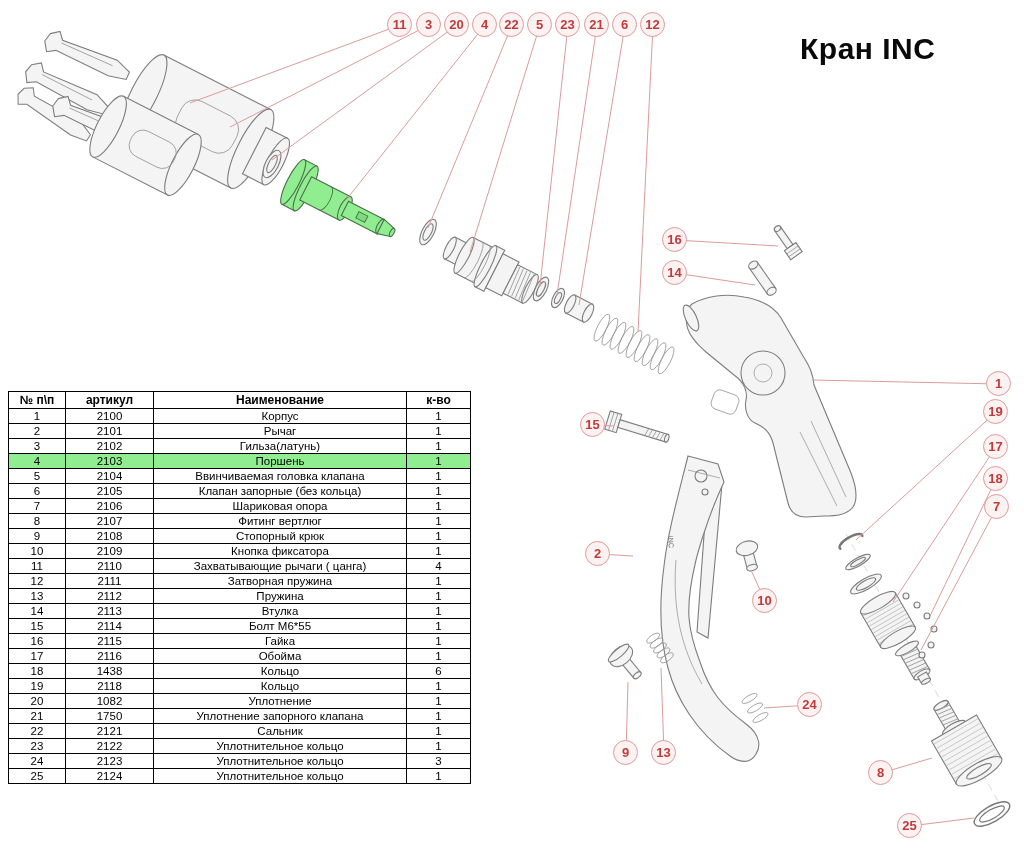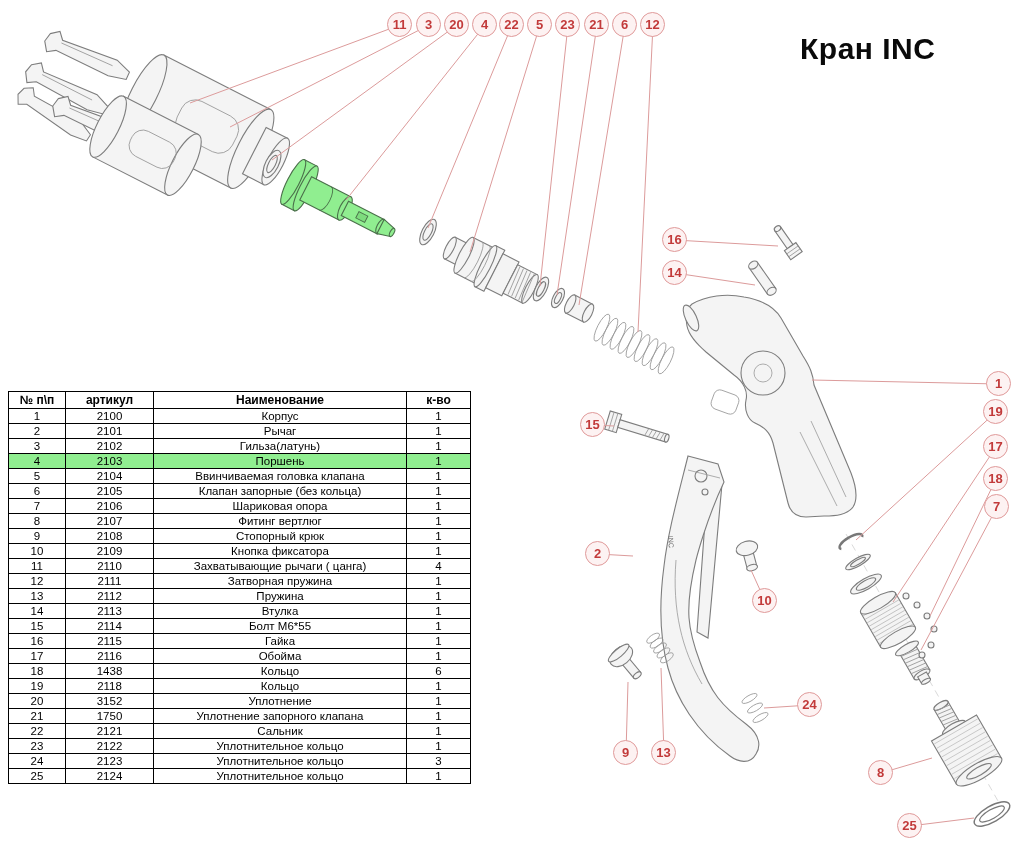--- a/index.html
+++ b/index.html
@@ -448,21 +448,21 @@
             <td>6</td>
           </tr>
           <tr>
             <td>19</td>
             <td>2118</td>
             <td>Кольцо</td>
             <td>1</td>
           </tr>
           <tr>
             <td>20</td>
-            <td>3152</td>
+            <td>1082</td>
             <td>Уплотнение</td>
             <td>1</td>
           </tr>
           <tr>
             <td>21</td>
             <td>1750</td>
             <td>Уплотнение запорного клапана</td>
             <td>1</td>
           </tr>
           <tr>

